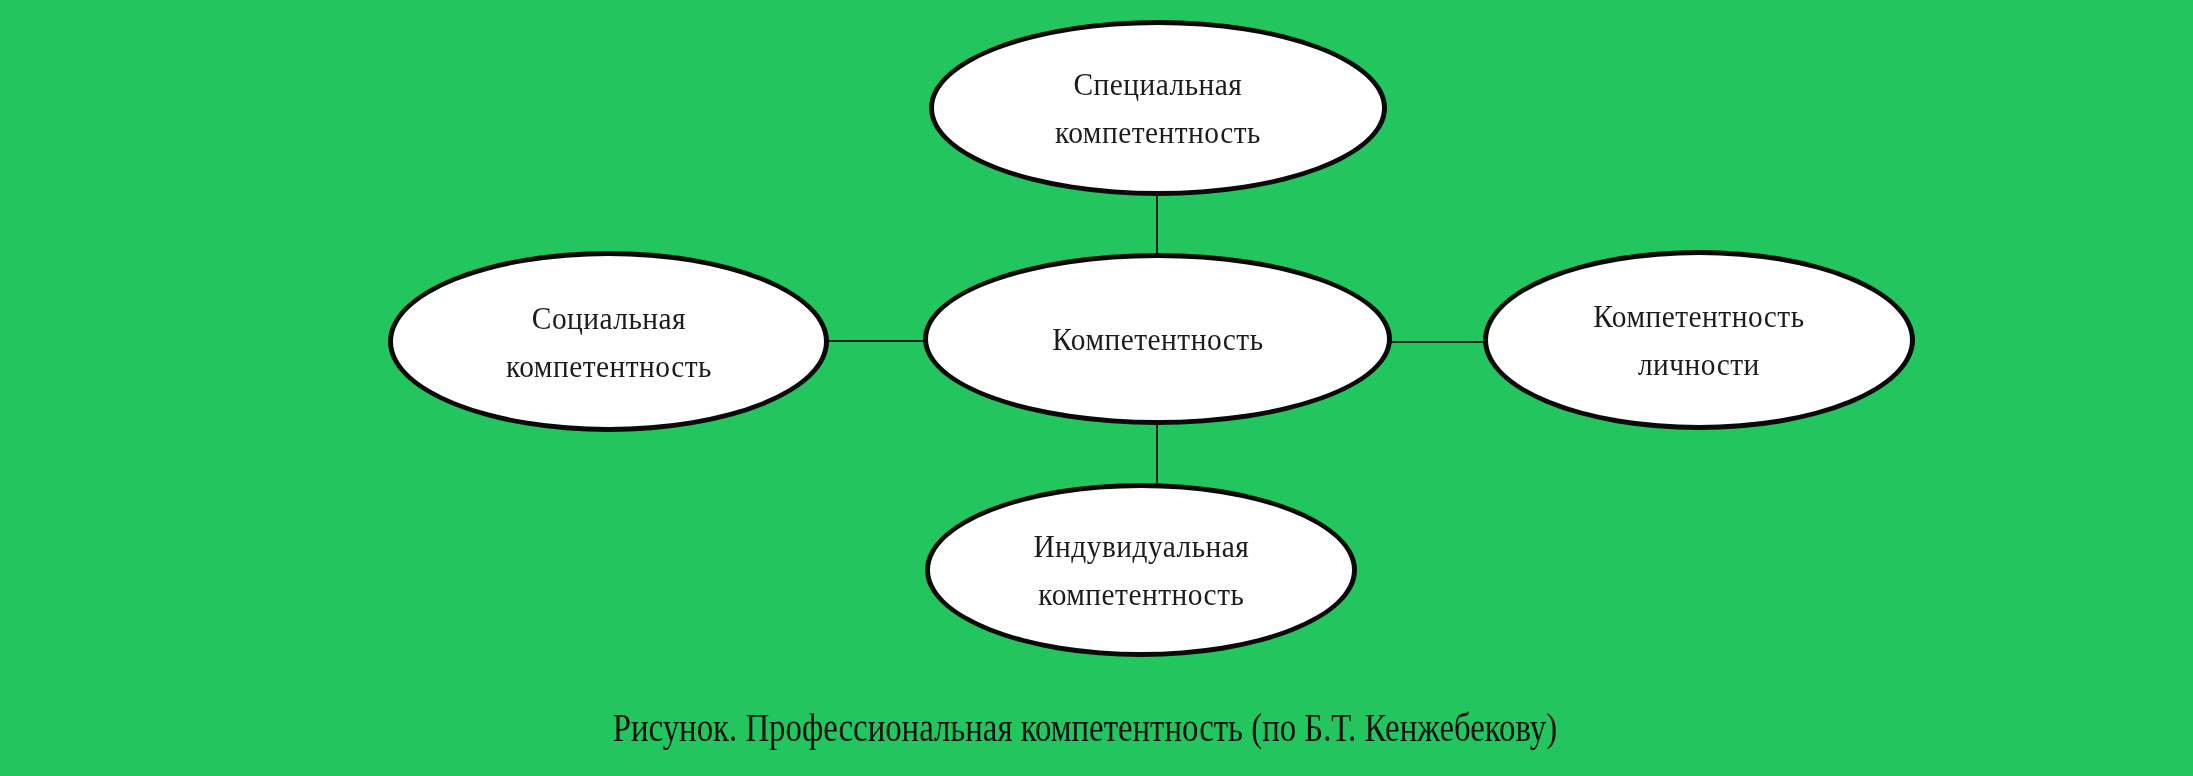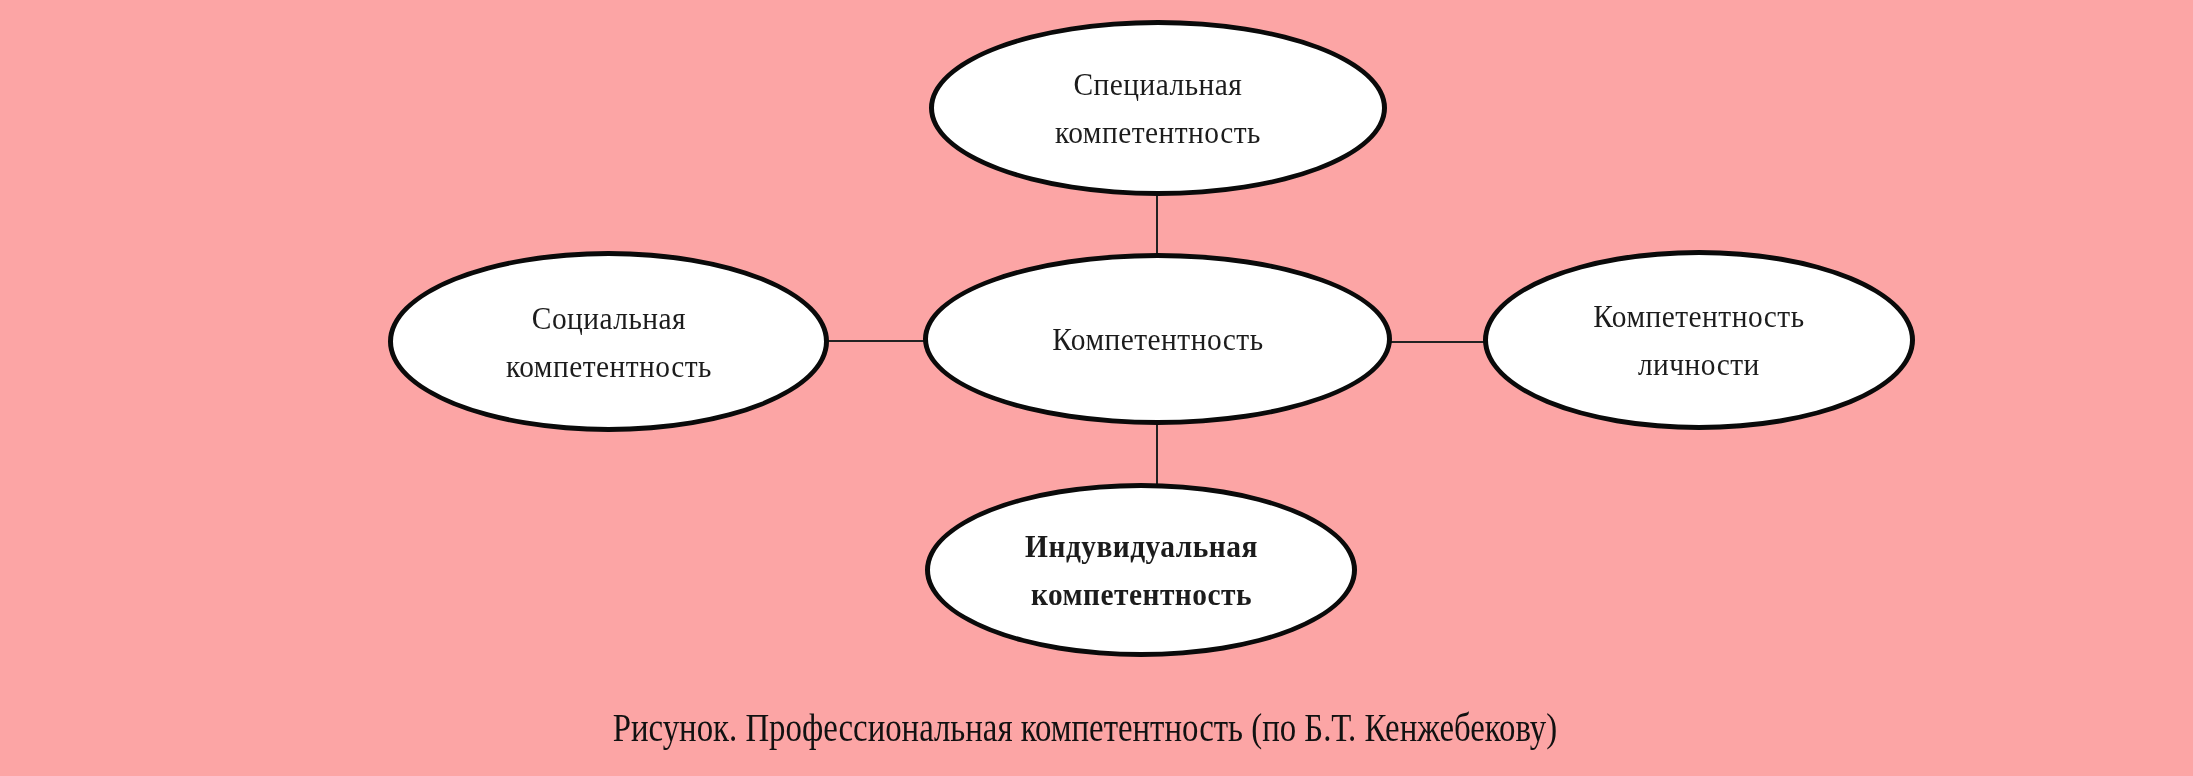--- a/index.html
+++ b/index.html
@@ -4,21 +4,21 @@
 <style>
   html, body {
     margin: 0;
     padding: 0;
     background: #ffffff;
   }
   .stage {
     position: relative;
     width: 2193px;
     height: 776px;
-    background: #fca5a5;
+    background: #22c55e;
     overflow: hidden;
     font-family: "Liberation Serif", "DejaVu Serif", serif;
     color: #1c1c1c;
   }
   .ellipse {
     position: absolute;
     box-sizing: border-box;
     border: 5px solid #0a0a0a;
     border-radius: 50%;
     background: #ffffff;
@@ -34,21 +34,21 @@
     transform: scaleX(0.92);
     white-space: nowrap;
   }
   .ellipse .label span { display: block; }
   .ellipse .label span:empty { display: none; }
 
   .node-top    { left: 929px;  top: 20px;  width: 458px; height: 176px; }
   .node-left   { left: 388px;  top: 251px; width: 441px; height: 181px; justify-content: center; }
   .node-center { left: 923px;  top: 253px; width: 469px; height: 172px; }
   .node-right  { left: 1483px; top: 250px; width: 432px; height: 180px; }
-  .node-bottom { left: 925px;  top: 483px; width: 432px; height: 174px; font-weight: bold; }
+  .node-bottom { left: 925px;  top: 483px; width: 432px; height: 174px; }
 
   .connector {
     position: absolute;
     background: #222222;
   }
   .conn-top    { left: 1156px; top: 194px; width: 2px;  height: 61px; }
   .conn-bottom { left: 1156px; top: 423px; width: 2px;  height: 62px; }
   .conn-left   { left: 827px;  top: 340px; width: 98px; height: 2px; }
   .conn-right  { left: 1390px; top: 341px; width: 95px; height: 2px; }
 

